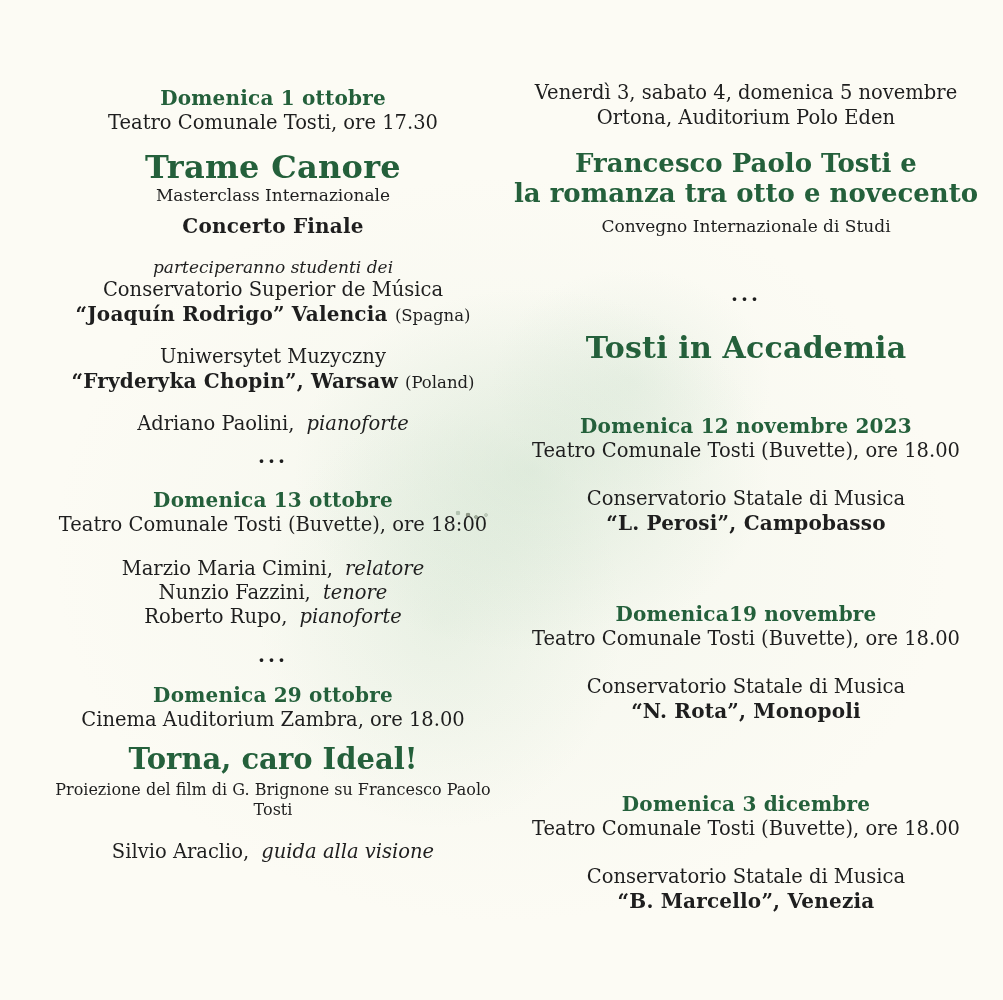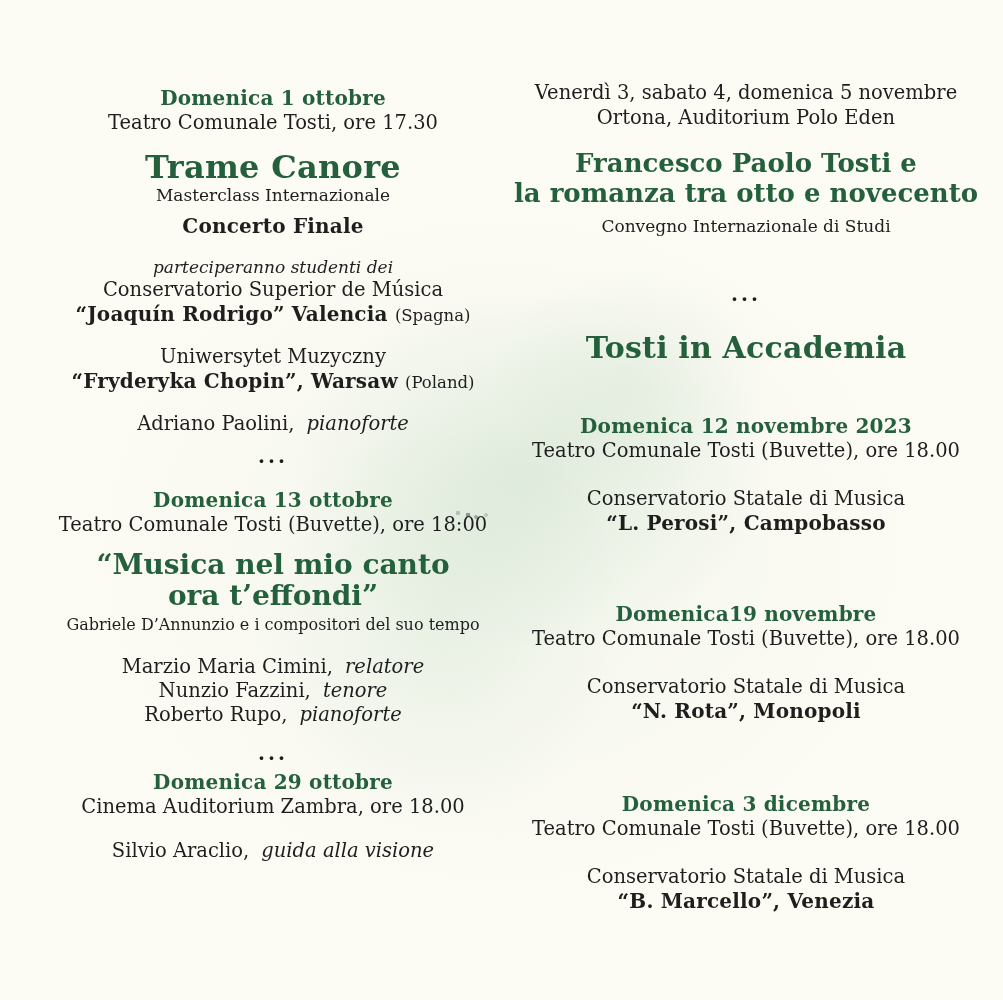--- a/index.html
+++ b/index.html
@@ -92,48 +92,47 @@
     <span class="role">pianoforte</span>
   </div>
 
   <div style="margin-top:8px" class="dots">...</div>
 
   <div style="margin-top:20px">
     <div class="date">Domenica 13 ottobre</div>
     <div class="venue">Teatro Comunale Tosti (Buvette), ore 18:00</div>
   </div>
 
-  <div style="margin-top:12px">
-    <div class="t28">“Musica nel mio canto</div>
-    <div class="t28">ora t’effondi”</div>
-    <div class="sub16" style="margin-top:4px">Gabriele D’Annunzio e i compositori del suo tempo</div>
-  </div>
 
   <div style="margin-top:20px">
     <div class="plain">
       <span>Marzio Maria Cimini,</span>
       <span class="role">relatore</span>
     </div>
     <div class="plain">
       <span>Nunzio Fazzini,</span>
       <span class="role">tenore</span>
     </div>
     <div class="plain">
       <span>Roberto Rupo,</span>
       <span class="role">pianoforte</span>
     </div>
   </div>
 
   <div style="margin-top:14px" class="dots">...</div>
 
-  <div style="margin-top:5px">
+  <div style="margin-top:16px">
     <div class="date">Domenica 29 ottobre</div>
     <div class="venue">Cinema Auditorium Zambra, ore 18.00</div>
   </div>
 
+  <div style="margin-top:10px">
+    <div class="t29">Torna, caro Ideal!</div>
+    <div class="sub16" style="margin-top:4px">Proiezione del film di G. Brignone su Francesco Paolo Tosti</div>
+  </div>
 
   <div style="margin-top:20px" class="plain">
     <span>Silvio Araclio,</span>
     <span class="role">guida alla visione</span>
   </div>
 
 </div>
 
 <div class="col col-right">
 

